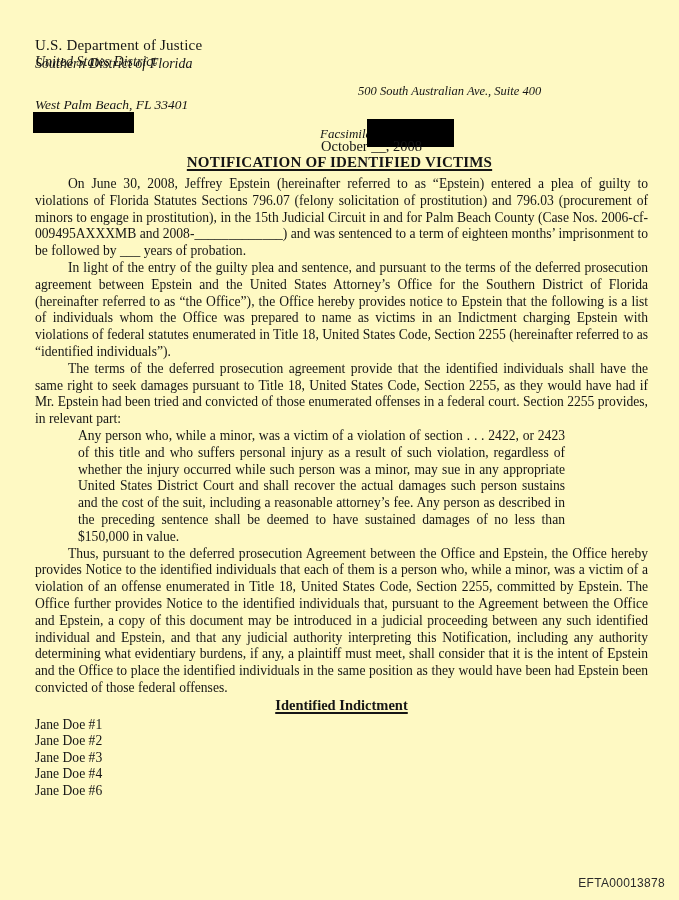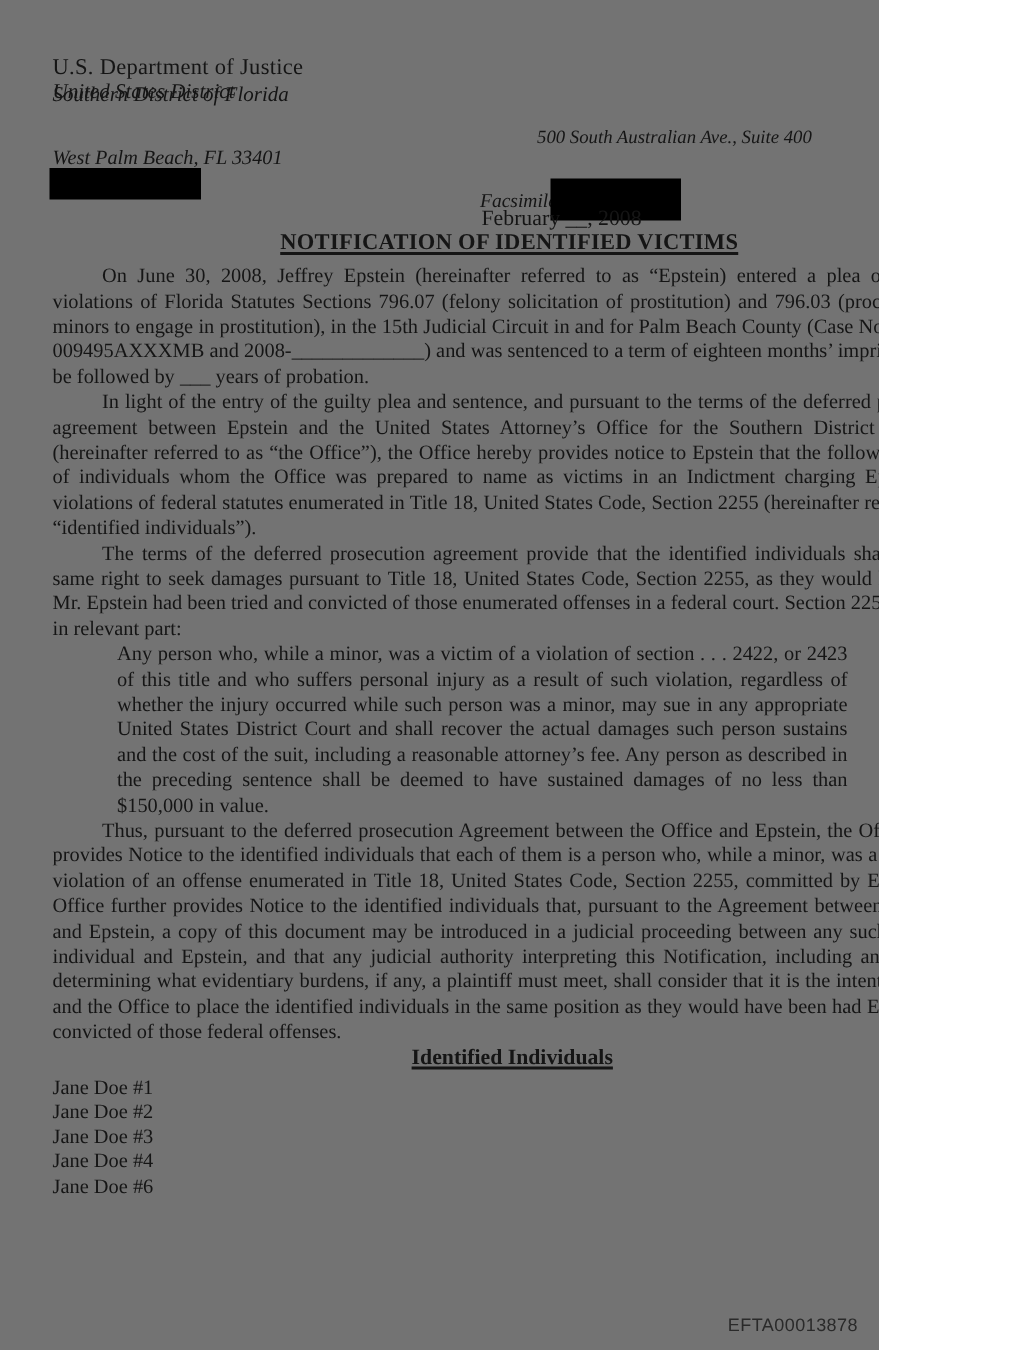--- a/index.html
+++ b/index.html
@@ -2,23 +2,23 @@
 <html><head>
 <meta charset="utf-8">
 <style>
   html, body {
     margin: 0;
     padding: 0;
     background: #ffffff;
   }
   .page {
     position: relative;
-    width: 586px;
+    width: 679px;
     height: 900px;
-    background: #737373;
+    background: #fef9c3;
     font-family: "Liberation Serif", serif;
     color: #151515;
     overflow: hidden;
   }
   
   .agency {
     position: absolute; left: 35px; top: 37px;
     font-size: 15px; letter-spacing: 0.2px;
   }
   .office {
@@ -91,35 +91,35 @@
 <div class="page">
 
   <div class="agency">U.S. Department of Justice</div>
   <div class="office">United States District</div>
   <div class="district">Southern District of Florida</div>
   <div class="street">500 South Australian Ave., Suite 400</div>
   <div class="city">West Palm Beach, FL  33401</div>
   <div class="redact redact-phone"></div>
   <div class="fax-label">Facsimile:</div>
   <div class="redact redact-fax"></div>
-  <div class="date-line">February __, 2008</div>
+  <div class="date-line">October __, 2008</div>
 
   <div class="doc-title">
     <span>NOTIFICATION OF IDENTIFIED VICTIMS</span>
   </div>
 
   <div class="body-text">
     <p>On June 30, 2008, Jeffrey Epstein (hereinafter referred to as “Epstein) entered a plea of guilty to violations of Florida Statutes Sections 796.07 (felony solicitation of prostitution) and 796.03 (procurement of minors to engage in prostitution), in the 15th Judicial Circuit in and for Palm Beach County (Case Nos. 2006-cf-009495AXXXMB and 2008-_____________) and was sentenced to a term of eighteen months’ imprisonment to be followed by ___ years of probation.</p>
     <p>In light of the entry of the guilty plea and sentence, and pursuant to the terms of the deferred prosecution agreement between Epstein and the United States Attorney’s Office for the Southern District of Florida (hereinafter referred to as “the Office”), the Office hereby provides notice to Epstein that the following is a list of individuals whom the Office was prepared to name as victims in an Indictment charging Epstein with violations of federal statutes enumerated in Title 18, United States Code, Section 2255 (hereinafter referred to as “identified individuals”).</p>
     <p>The terms of the deferred prosecution agreement provide that the identified individuals shall have the same right to seek damages pursuant to Title 18, United States Code, Section 2255, as they would have had if Mr. Epstein had been tried and convicted of those enumerated offenses in a federal court.  Section 2255 provides, in relevant part:</p>
     <blockquote>Any person who, while a minor, was a victim of a violation of section . . . 2422, or 2423 of this title and who suffers personal injury as a result of such violation, regardless of whether the injury occurred while such person was a minor, may sue in any appropriate United States District Court and shall recover the actual damages such person sustains and the cost of the suit, including a reasonable attorney’s fee.  Any person as described in the preceding sentence shall be deemed to have sustained damages of no less than $150,000 in value.</blockquote>
     <p>Thus, pursuant to the deferred prosecution Agreement between the Office and Epstein, the Office hereby provides Notice to the identified individuals that each of them is a person who, while a minor, was a victim of a violation of an offense enumerated in Title 18, United States Code, Section 2255, committed by Epstein.  The Office further provides Notice to the identified individuals that, pursuant to the Agreement between the Office and Epstein, a copy of this document may be introduced in a judicial proceeding between any such identified individual and Epstein, and that any judicial authority interpreting this Notification, including any authority determining what evidentiary burdens, if any, a plaintiff must meet, shall consider that it is the intent of Epstein and the Office to place the identified individuals in the same position as they would have been had Epstein been convicted of those federal offenses.</p>
 
     <h2 class="ind-heading">
-      <span>Identified Individuals</span>
+      <span>Identified Indictment</span>
     </h2>
 
     <div class="doe-list">
       <div class="doe-item">Jane Doe #1</div>
       <div class="doe-item">Jane Doe #2</div>
       <div class="doe-item">Jane Doe #3</div>
       <div class="doe-item">Jane Doe #4</div>
       <div class="doe-item">Jane Doe #6</div>
     </div>
   </div>

